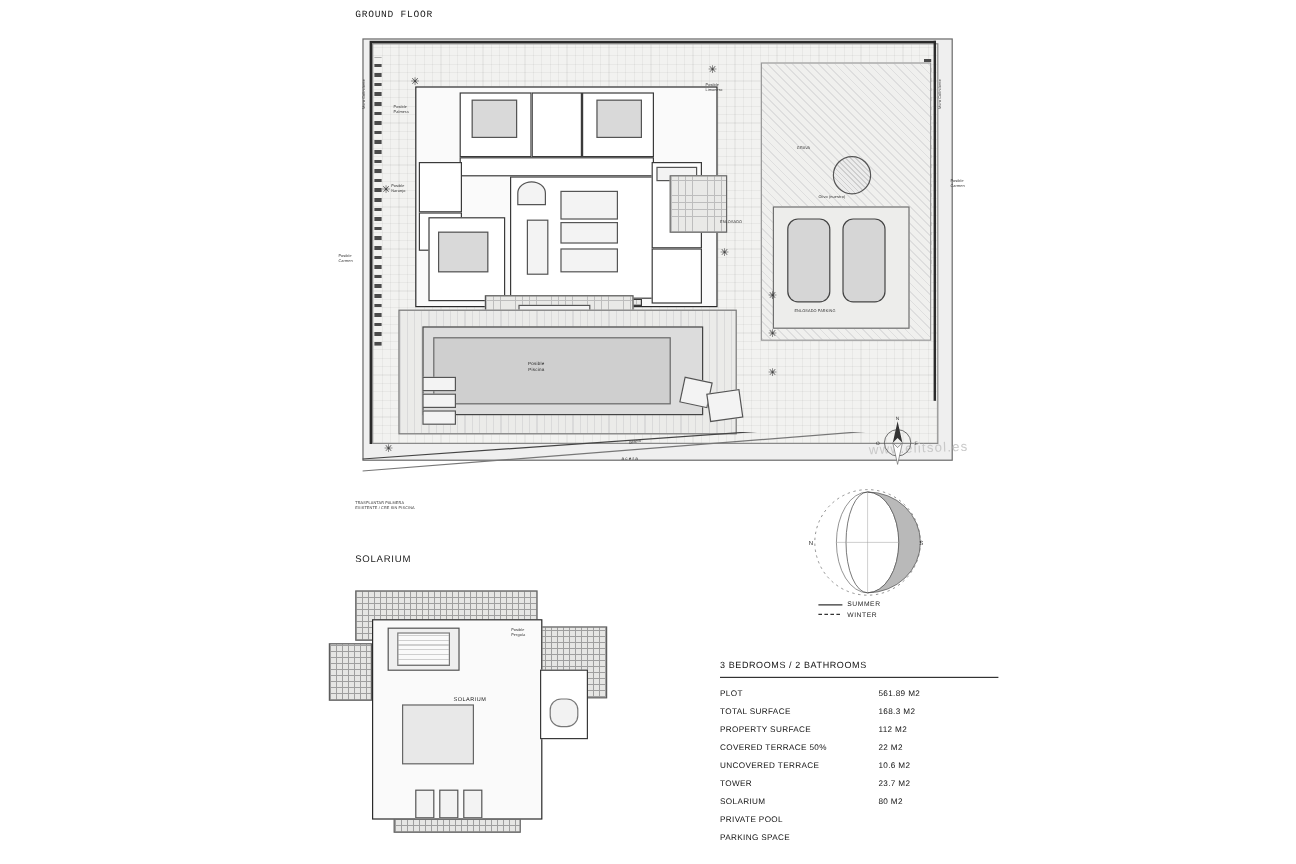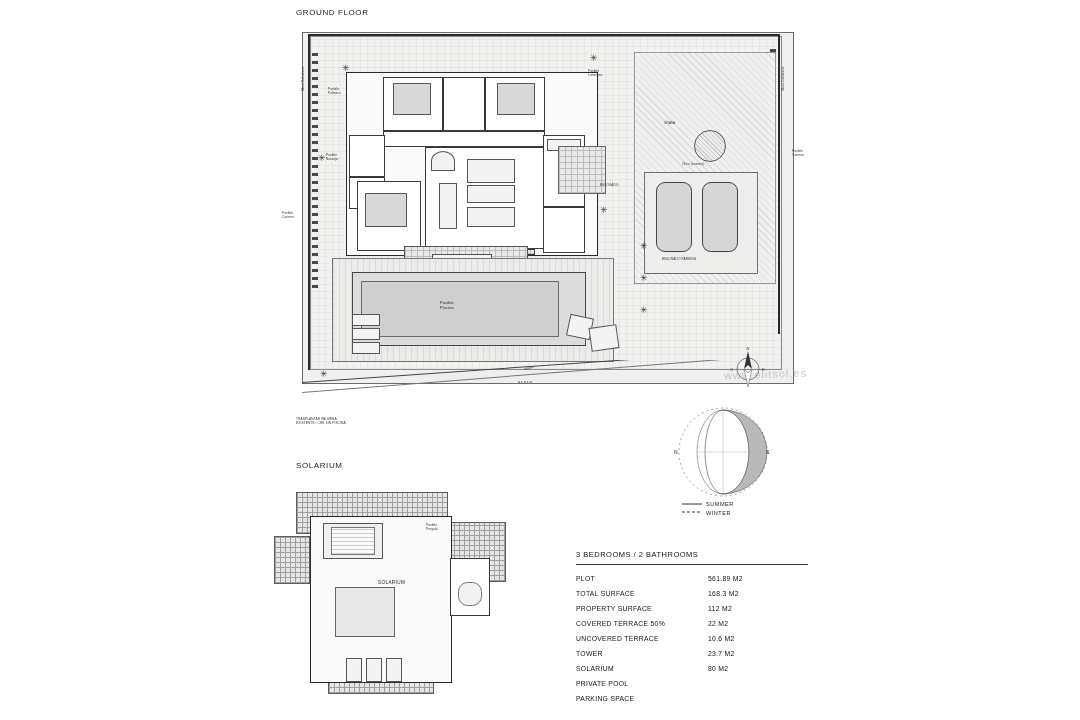--- a/index.html
+++ b/index.html
@@ -7,21 +7,21 @@
     width:1080px;height:720px;background:#ffffff;
     font-family:"Liberation Sans", sans-serif;
     color:#111;position:relative;overflow:hidden;
   }
   .lbl{position:absolute;font-size:8px;letter-spacing:.6px;color:#222;}
   .tiny{font-size:3.2px;line-height:1.15;color:#333;letter-spacing:.1px;}
   .tiny2{font-size:3.8px;line-height:1.2;color:#222;letter-spacing:.2px;}
   .vert{writing-mode:vertical-rl;transform:rotate(180deg);}
 
   
-  #ground-title{left:296px;top:8px;}
+  #ground-title{left:296px;top:8px;font-family:Liberation Mono, monospace;}
   #gf-wrap{position:absolute;left:296px;top:26px;width:520px;height:390px;}
   .plot-outline{
     position:absolute;left:6px;top:6px;width:490px;height:350px;
     background:#efefef;border:1px solid #6b6b6b;
   }
   .plot-inner{
     position:absolute;left:14px;top:10px;width:470px;height:332px;
     background:
       repeating-linear-gradient(0deg,rgba(0,0,0,.045) 0 1px,transparent 1px 7px),
       repeating-linear-gradient(90deg,rgba(0,0,0,.045) 0 1px,transparent 1px 7px),
@@ -80,21 +80,21 @@
   .sol-deck{
     position:absolute;background:
       repeating-linear-gradient(0deg,#9f9f9f 0 .7px,transparent .7px 5px),
       repeating-linear-gradient(90deg,#9f9f9f 0 .7px,transparent .7px 5px),
       #e6e6e4;
     border:1px solid #5d5d5d;
   }
   .sol-lbl{position:absolute;font-size:4.6px;letter-spacing:.4px;color:#222;}
 
   
-  #spec{position:absolute;left:576px;top:550px;width:232px;}
+  #spec{position:absolute;left:600px;top:550px;width:232px;}
   #spec .head{font-size:7.5px;letter-spacing:.5px;padding-bottom:5px;}
   #spec .rule{height:1px;background:#333;margin-bottom:7px;}
   #spec .row{display:flex;font-size:6.8px;letter-spacing:.3px;line-height:1;padding:4.1px 0;}
   #spec .k{width:132px;color:#111;}
   #spec .v{color:#111;}
 </style>
 </head>
 <body>
 
 <div class="lbl" id="ground-title">GROUND FLOOR</div>

